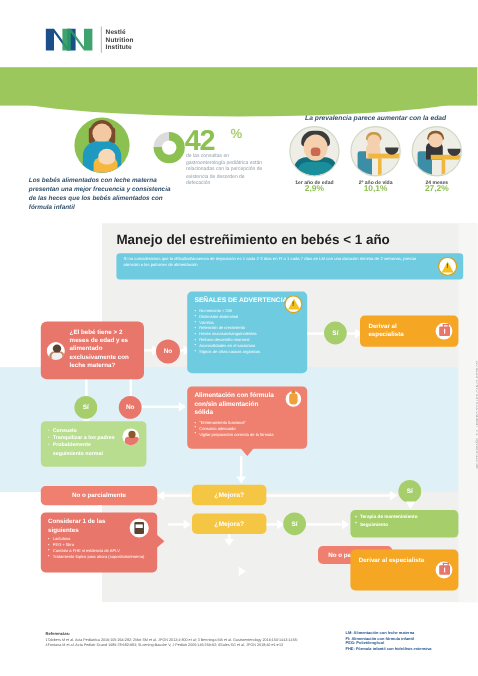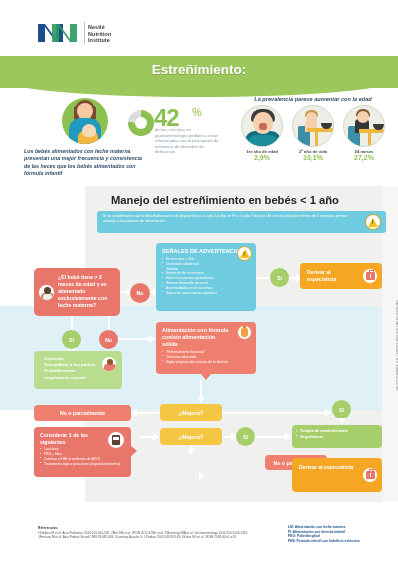--- a/index.html
+++ b/index.html
@@ -91,21 +91,21 @@
   .ct-body { position: absolute; left: 11px; top: 13px; width: 14px; height: 14px; background: #35363a; border-radius: 4px 4px 0 0; }
   .ct-head { position: absolute; left: 13px; top: 5px; width: 12px; height: 12px; border-radius: 50%; background: #f4d0ae; }
   .ct-hair { position: absolute; left: 12px; top: 3px; width: 14px; height: 8px; border-radius: 7px 7px 2px 2px; background: #8a5a2b; }
   .ct-bowl { position: absolute; left: 29px; top: 18px; width: 11px; height: 6px; border-radius: 0 0 6px 6px; background: #3b3b3b; }
 
   
   .main-panel { position: absolute; left: 85px; top: 186px; width: 313px; height: 316px; background: #f0f0ef; }
   .main-left-strip { position: absolute; left: 0; top: 186px; width: 85px; height: 316px; background: #ffffff; }
   .blue-band { position: absolute; left: 0px; top: 306px; width: 398px; height: 104px; background: #dff1f7; }
 
-  .main-title { position: absolute; left: 111px; top: 194px; font-size: 11.2px; font-weight: bold; color: #1f1f1f; }
+  .main-title { position: absolute; left: 97px; top: 194px; font-size: 11.2px; font-weight: bold; color: #1f1f1f; }
 
   .note-bar {
     position: absolute; left: 97px; top: 211px; width: 289px; height: 22px;
     background: #6ecbe0; border-radius: 3px;
   }
   .note-text { position: absolute; left: 6px; top: 3px; width: 248px; font-size: 3.5px; line-height: 5.2px; color: #ffffff; }
   .warn-badge {
     position: absolute; right: 5px; top: 3px; width: 16px; height: 16px; border-radius: 50%;
     background: #ffffff; border: 1px solid #d9a21a; display: flex; align-items: center; justify-content: center;
   }
@@ -292,21 +292,20 @@
       </div>
       <div class="logo-text">
         <div>Nestlé</div>
         <div>Nutrition</div>
         <div>Institute</div>
       </div>
     </div>
   </div>
 
   <div class="green-band"></div>
-  <div class="band-title">Estreñimiento:</div>
 
   <div class="stats">
 
     <div class="mom-block">
       <div class="mom-circle">
         <div class="hair"></div>
           <div class="hair2"></div>
           <div class="hair3"></div>
         <div class="head"></div>
           <div class="body"></div>

